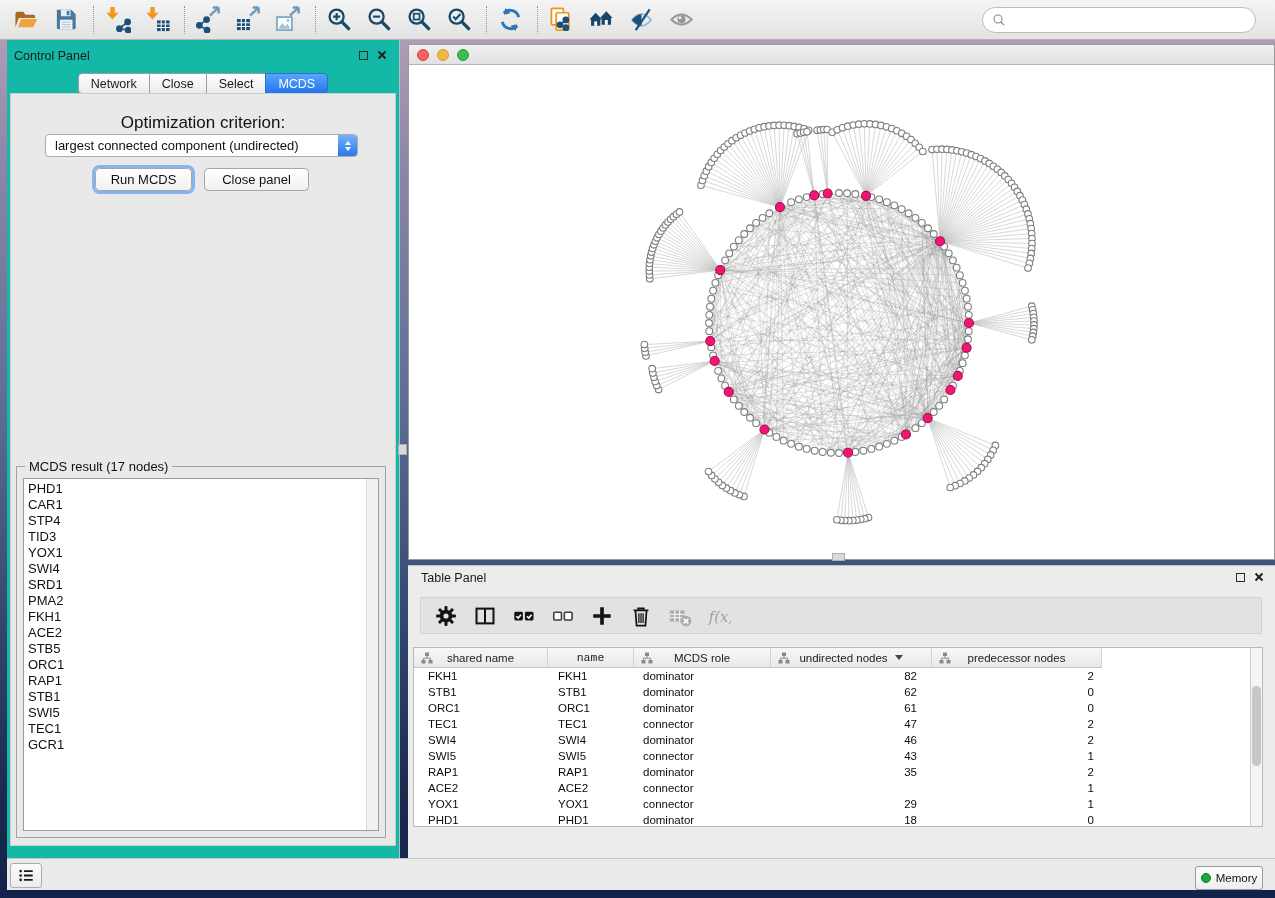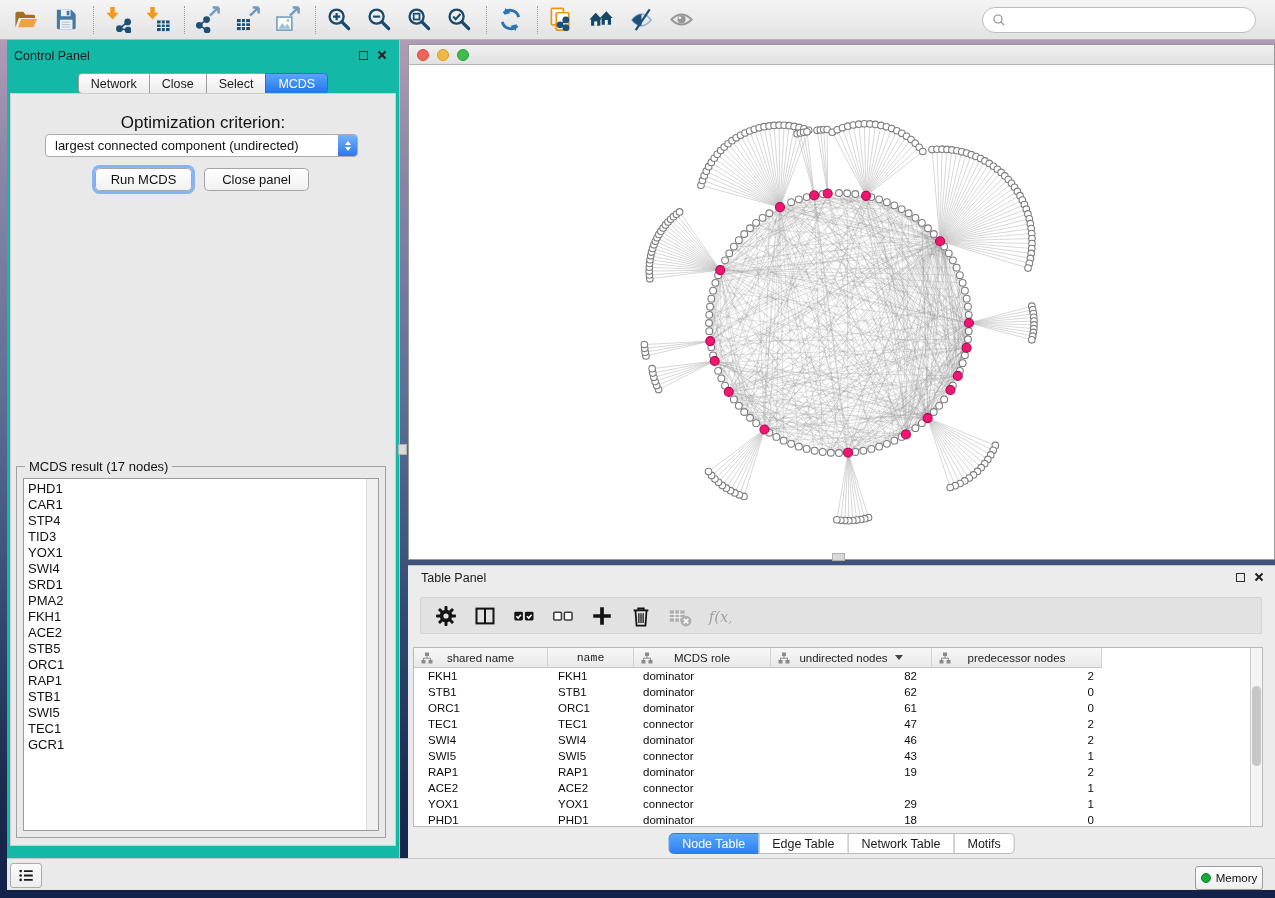--- a/index.html
+++ b/index.html
@@ -1366,21 +1366,21 @@
           <div class="tcell" style="width: 134px; text-align: left; padding-left: 14px;">SWI5</div>
           <div class="tcell" style="width: 86px; text-align: left; padding-left: 10px;">SWI5</div>
           <div class="tcell" style="width: 137px; text-align: left; padding-left: 9px;">connector</div>
           <div class="tcell" style="width: 161px; text-align: right; padding-right: 15px;">43</div>
           <div class="tcell" style="width: 170px; text-align: right; padding-right: 8px;">1</div>
         </div>
         <div class="trow">
           <div class="tcell" style="width: 134px; text-align: left; padding-left: 14px;">RAP1</div>
           <div class="tcell" style="width: 86px; text-align: left; padding-left: 10px;">RAP1</div>
           <div class="tcell" style="width: 137px; text-align: left; padding-left: 9px;">dominator</div>
-          <div class="tcell" style="width: 161px; text-align: right; padding-right: 15px;">19</div>
+          <div class="tcell" style="width: 161px; text-align: right; padding-right: 15px;">35</div>
           <div class="tcell" style="width: 170px; text-align: right; padding-right: 8px;">2</div>
         </div>
         <div class="trow">
           <div class="tcell" style="width: 134px; text-align: left; padding-left: 14px;">ACE2</div>
           <div class="tcell" style="width: 86px; text-align: left; padding-left: 10px;">ACE2</div>
           <div class="tcell" style="width: 137px; text-align: left; padding-left: 9px;">connector</div>
           <div class="tcell" style="width: 161px; text-align: right; padding-right: 15px; margin-top: 38px;">31</div>
           <div class="tcell" style="width: 170px; text-align: right; padding-right: 8px;">1</div>
         </div>
         <div class="trow">
@@ -1395,26 +1395,20 @@
           <div class="tcell" style="width: 86px; text-align: left; padding-left: 10px;">PHD1</div>
           <div class="tcell" style="width: 137px; text-align: left; padding-left: 9px;">dominator</div>
           <div class="tcell" style="width: 161px; text-align: right; padding-right: 15px;">18</div>
           <div class="tcell" style="width: 170px; text-align: right; padding-right: 8px;">0</div>
         </div>
       </div>
     <div id="tp-scroll">
         <div id="tp-thumb"></div>
       </div>
   </div>
-  <div id="tp-tabs">
-      <div class="tp-tab active">Node Table</div>
-      <div class="tp-tab">Edge Table</div>
-      <div class="tp-tab">Network Table</div>
-      <div class="tp-tab">Motifs</div>
-    </div>
 </div>
 
 <div class="abs" id="status-bar">
   <div id="menu-btn">
     <svg viewBox="0 0 26 26">
       <g fill="#1a1a1a">
           <circle cx="5" cy="7" r="1.8"></circle>
           <circle cx="5" cy="13" r="1.8"></circle>
           <circle cx="5" cy="19" r="1.8"></circle>
         </g>

